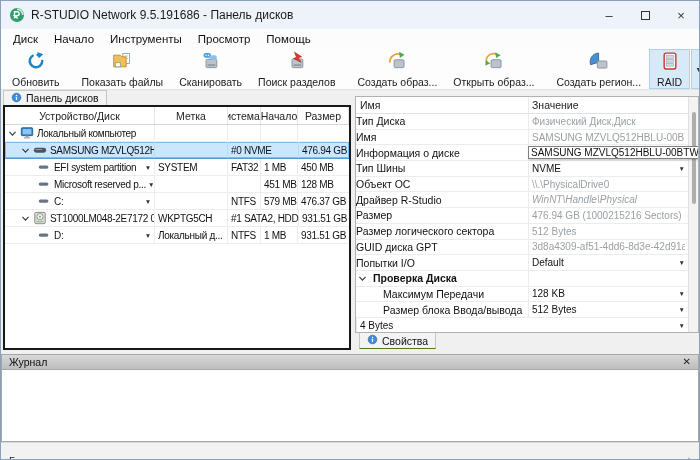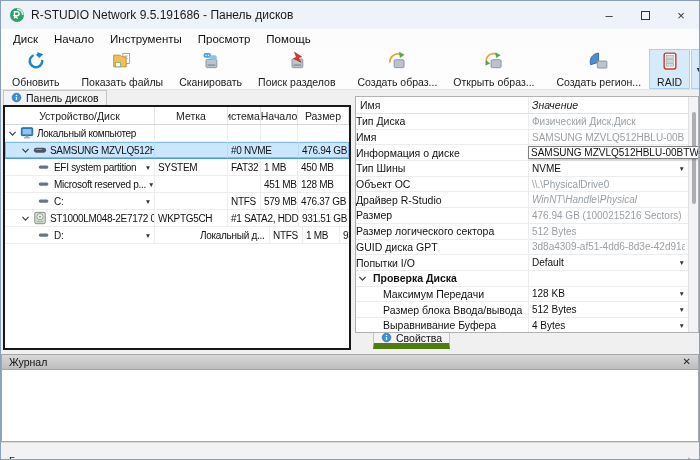--- a/index.html
+++ b/index.html
@@ -58,21 +58,21 @@
   .prow.section .pname{font-weight:bold;padding-left:2px;gap:3px}
   .prow.sub .pname{padding-left:27px}
   .pval{flex:1;border-left:1px solid #ececec;display:flex;align-items:center;font-size:10px;white-space:nowrap;overflow:hidden;padding:0 3px;color:#111}
   .pval.ro{color:#9aa0a5}
   .pval .dd-glyph{flex:none}
   .pval.tip{overflow:visible;position:relative}
   .tipbox{position:absolute;left:-1px;top:0.5px;background:#fff;border:1px solid #808080;padding:0 2px;font-size:10px;color:#111;z-index:5;white-space:nowrap;box-shadow:1px 1px 2px rgba(0,0,0,.25)}
   .vscroll{position:absolute;top:0;right:0;bottom:0;width:10px;background:#f3f3f3;border-left:1px solid #e0e0e0}
   .vthumb{position:absolute;top:15px;left:3px;width:4px;height:92px;background:#aeaeae;border-radius:2px}
   .props-tab{height:17px;display:flex;align-items:flex-start}
-  .props-tab .panel-tab{height:16px;margin-left:18px;border-top:none;border-bottom:6px solid #4d7c0f}
+  .props-tab .panel-tab{height:16px;margin-left:4px;border-top:none;border-bottom:1px solid #4d7c0f}
 
   
   .journal{height:88px;margin-top:4px;border:1px solid #a6a6a6;background:#fff;display:flex;flex-direction:column;flex:none}
   .jtitle{height:15px;background:linear-gradient(#d8d8d8,#bdbdbd);display:flex;align-items:center;padding:0 7px;font-size:10.5px;color:#111;border-bottom:1px solid #a6a6a6;flex:none}
   .jclose{margin-left:auto;font-size:10px;color:#222;line-height:1}
   .jhead{display:flex;height:18px;border-bottom:1px solid #e6e6e6;flex:none}
   .jhcell{display:flex;align-items:center;justify-content:center;border-right:1px solid #e4e4e4;font-size:10.5px;color:#222}
   .jbody{flex:1;background:#fff}
 
   
@@ -345,21 +345,21 @@
             <div class="trow">
               <div class="tcell dev" style="width: 150px; flex: 0 0 auto; padding-left: 32px;">
                 <span class="ticon">
                   <svg viewBox="0 0 16 16">
                     <rect x="2" y="6.3" width="11" height="3.6" rx="1.8" fill="#6a7480"></rect>
                   </svg>
                 </span>
                 <span>D:</span>
                 <span class="dd-glyph">▼</span>
               </div>
-              <div class="tcell" style="width: 73px; flex: 0 0 auto; margin-left: 42px;">
+              <div class="tcell" style="width: 73px; flex: 0 0 auto;">
                 <span>Локальный д...</span>
               </div>
               <div class="tcell" style="width: 33px; flex: 0 0 auto;">
                 <span>NTFS</span>
               </div>
               <div class="tcell" style="width: 37px; flex: 0 0 auto;">
                 <span>1 MB</span>
               </div>
               <div class="tcell" style="flex: 1 1 0%; border-right: none;">
                 <span>931.51 GB</span>
@@ -369,21 +369,21 @@
       </div>
     </div>
 
     <div class="vsplit"></div>
 
     <div class="right-col">
       <div class="props-panel">
         <div class="props-inner">
             <div class="phead">
               <div class="ph" style="width: 172px; flex: 0 0 auto; padding-left: 4px;">Имя</div>
-              <div class="ph" style="flex: 1 1 0%; border-left: 1px solid rgb(236, 236, 236); padding-left: 3px; font-style: italic;">Значение</div>
+              <div class="ph" style="flex: 1 1 0%; border-left: 1px solid rgb(236, 236, 236); padding-left: 3px;">Значение</div>
             </div>
             <div class="prow">
               <div class="pname">
                 <span>Тип Диска</span>
               </div>
               <div class="pval ro">
                 <span style="flex: 1 1 0%; overflow: hidden; white-space: nowrap;">Физический Диск,Диск</span>
               </div>
             </div>
             <div class="prow">
@@ -483,23 +483,20 @@
             <div class="prow sub">
               <div class="pname">
                 <span>Размер блока Ввода/вывода</span>
               </div>
               <div class="pval">
                 <span style="flex: 1 1 0%; overflow: hidden; white-space: nowrap;">512 Bytes</span>
                 <span class="dd-glyph">▼</span>
               </div>
             </div>
             <div class="prow sub">
-              <div class="pname">
-                <span>Выравнивание Буфера</span>
-              </div>
               <div class="pval">
                 <span style="flex: 1 1 0%; overflow: hidden; white-space: nowrap;">4 Bytes</span>
                 <span class="dd-glyph">▼</span>
               </div>
             </div>
           </div>
         <div class="vscroll">
           <div class="vthumb"></div>
         </div>
       </div>

